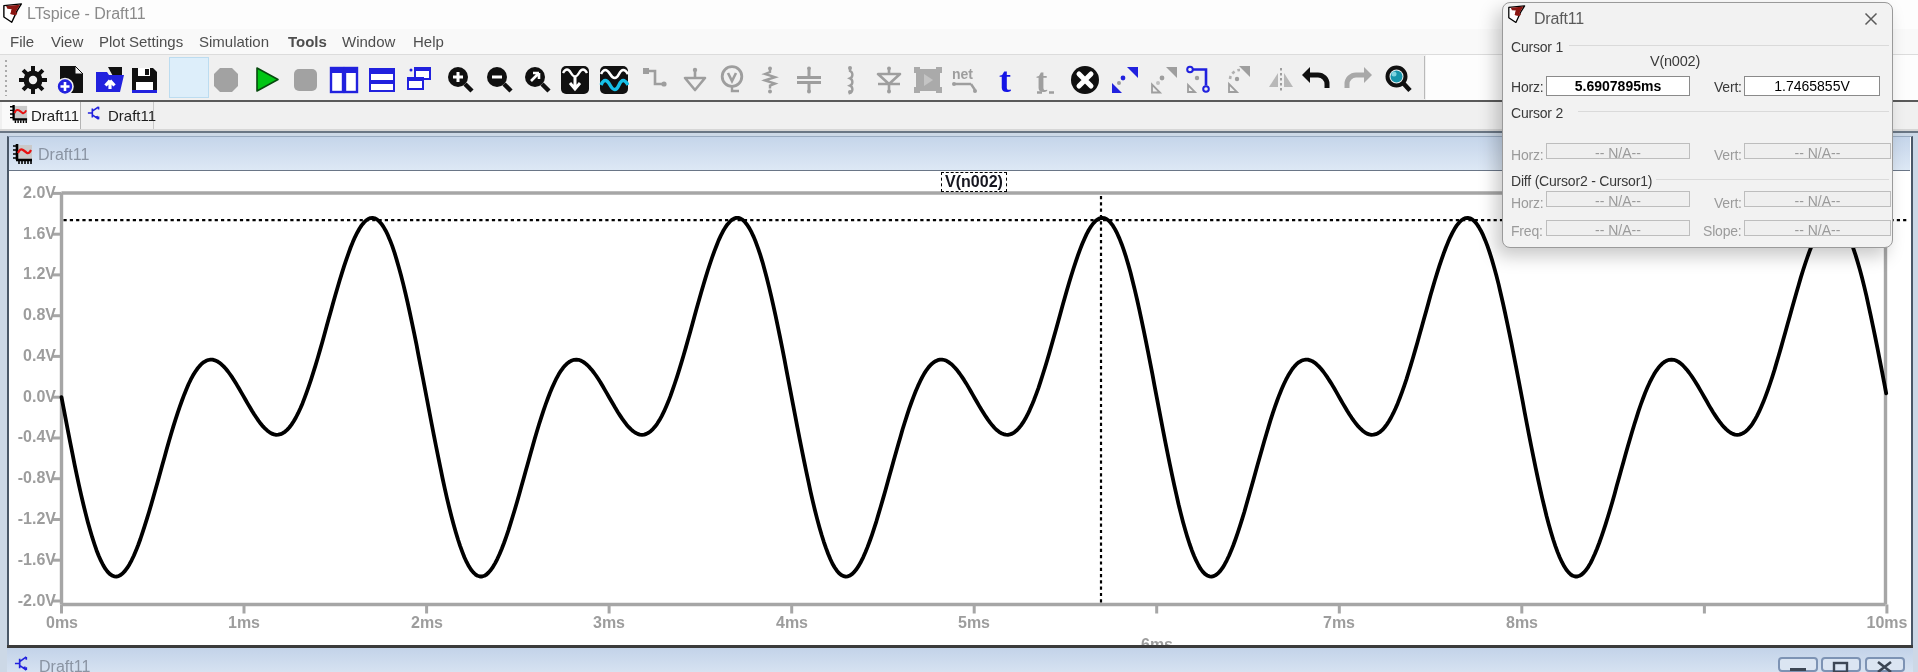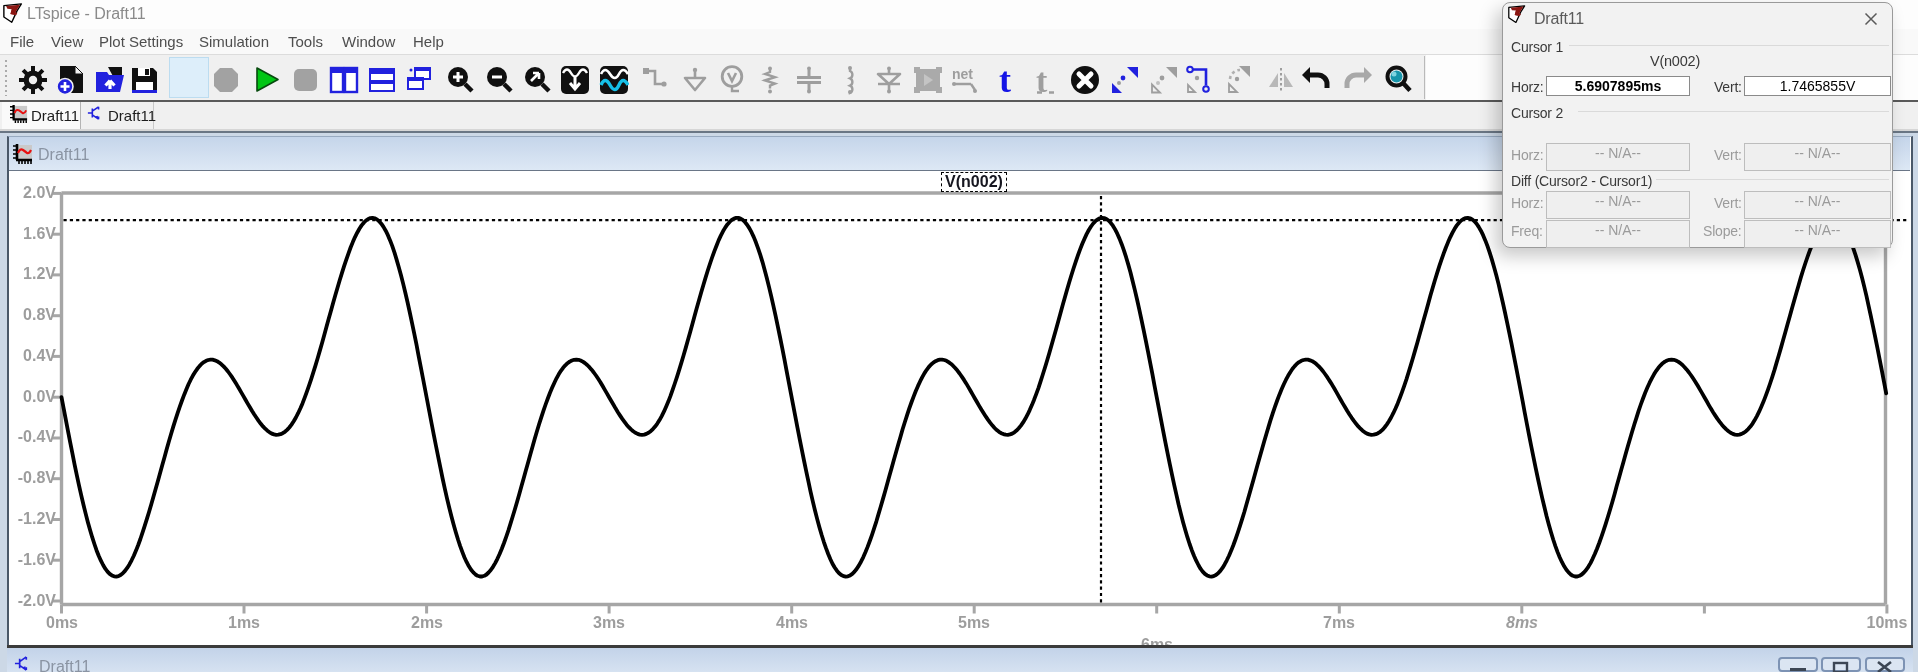--- a/index.html
+++ b/index.html
@@ -46,35 +46,35 @@
   border-radius:4px; background:#dbe5f2; position:absolute; }
 #dialog { left:1502px; top:2px; width:391px; height:246px; background:#f2f2f2;
   border:1px solid #9a9a9a; border-radius:8px;
   box-shadow:-6px 8px 18px rgba(0,0,0,0.22); }
 .dlg { position:absolute; font-size:14px; color:#3a3a3a; letter-spacing:-0.2px; }
 .dlg-gray { position:absolute; font-size:14px; color:#9b9b9b; letter-spacing:-0.2px; }
 .gline { position:absolute; height:1px; background:#dadada; }
 .dinput { position:absolute; width:144px; height:20px; background:#fff;
   border:1px solid #8a8a8a; font-size:14px; color:#000; text-align:center;
   line-height:19px; }
-.dinput-dis { position:absolute; width:144px; height:28px; background:#efefef;
+.dinput-dis { position:absolute; width:144px; height:16px; background:#efefef;
   border:1px solid #bdbdbd; font-size:14px; color:#9b9b9b; text-align:center;
   line-height:19px; }
 .ticon { position:absolute; top:65px; }
 </style>
 </head>
 <body>
 <div class="abs" id="titlebar"></div>
 <div class="abs" id="title-text">LTspice - Draft11</div>
 <div class="abs" id="menubar"></div>
 <div class="abs menu-item" style="left:10px;">File</div>
 <div class="abs menu-item" style="left:51px;">View</div>
 <div class="abs menu-item" style="left:99px;">Plot Settings</div>
 <div class="abs menu-item" style="left:199px;">Simulation</div>
-<div class="abs menu-item" style="left:288px;">Tools</div>
+<div class="abs menu-item" style="left:288px;font-weight:bold;">Tools</div>
 <div class="abs menu-item" style="left:342px;">Window</div>
 <div class="abs menu-item" style="left:413px;">Help</div>
 <div class="abs" id="menusep"></div>
 <div class="abs" id="toolbar"></div>
 <div class="abs" id="toolbar-white"></div>
 <div class="abs" id="toolbar-sep"></div>
 <div class="abs" id="gripper"></div>
 <div id="icons"></div>
 <svg class="ticon" style="left:18px; top:65px;" width="30" height="30" viewBox="0 0 30 30" fill="none">
     <rect x="13" y="1" width="4" height="28" fill="#101010" transform="rotate(0 15 15)"></rect>
@@ -313,41 +313,41 @@
 <div class="ylab" style="left:6px; top:551px;">-1.6V</div>
 <div class="ylab" style="left:6px; top:592px;">-2.0V</div>
 <div class="xlab" style="left:32px; top:614px;">0ms</div>
 <div class="xlab" style="left:214px; top:614px;">1ms</div>
 <div class="xlab" style="left:397px; top:614px;">2ms</div>
 <div class="xlab" style="left:579px; top:614px;">3ms</div>
 <div class="xlab" style="left:762px; top:614px;">4ms</div>
 <div class="xlab" style="left:944px; top:614px;">5ms</div>
 <div class="xlab" style="left:1127px; top:636px;">6ms</div>
 <div class="xlab" style="left:1309px; top:614px;">7ms</div>
-<div class="xlab" style="left:1492px; top:614px;font-style:italic;">8ms</div>
+<div class="xlab" style="left:1492px; top:614px;">8ms</div>
 <div class="xlab" style="left:1674px; top:646px;">9ms</div>
 <div class="xlab" style="left:1857px; top:614px;text-align:center;">10ms</div>
 <div class="abs" id="vlabel">V(n002)</div>
 <div class="abs" id="child2"></div>
 <div class="abs" id="c2text">Draft11</div>
 <div class="abs c2btn" style="left:1778px;"></div>
 <div class="abs c2btn" style="left:1821px;"></div>
 <div class="abs c2btn" style="left:1865px;"></div>
 <div class="abs" id="dialog"></div>
 <div class="abs dlg" style="left:1534px; top:10px; color:#5a5a5a; font-size:16px;">Draft11</div>
 <svg class="abs" style="left:1864px; top:12px;" width="14" height="14" viewBox="0 0 14 14">
     <path d="M1.5 1.5 L12.5 12.5 M12.5 1.5 L1.5 12.5" stroke="#5a5a5a" stroke-width="1.5"></path>
   </svg>
 <div class="abs dlg" style="left:1511px; top:39px;">Cursor 1</div>
 <div class="abs gline" style="left:1569px; top:45px; width:320px;"></div>
 <div class="abs dlg" style="left:1645px; top:53px; width:60px; text-align:center; font-size:14.5px;">V(n002)</div>
 <div class="abs dlg" style="left:1511px; top:79px;">Horz:</div>
 <div class="abs dinput" style="left:1546px; top:76px;font-weight:bold;">5.6907895ms</div>
 <div class="abs dlg" style="left:1714px; top:79px;">Vert:</div>
-<div class="abs dinput" style="left:1744px; top:76px; width:147px;">1.7465855V</div>
+<div class="abs dinput" style="left:1744px; top:76px; width:136px;">1.7465855V</div>
 <div class="abs dlg" style="left:1511px; top:105px;">Cursor 2</div>
 <div class="abs gline" style="left:1578px; top:111px; width:311px;"></div>
 <div class="abs dlg-gray" style="left:1511px; top:147px;">Horz:</div>
 <div class="abs dinput-dis" style="left:1546px; top:143px;">-- N/A--</div>
 <div class="abs dlg-gray" style="left:1714px; top:147px;">Vert:</div>
 <div class="abs dinput-dis" style="left:1744px; top:143px; width:147px;">-- N/A--</div>
 <div class="abs dlg" style="left:1511px; top:173px;">Diff (Cursor2 - Cursor1)</div>
 <div class="abs gline" style="left:1656px; top:179px; width:233px;"></div>
 <div class="abs dlg-gray" style="left:1511px; top:195px;">Horz:</div>
 <div class="abs dinput-dis" style="left:1546px; top:191px;">-- N/A--</div>

